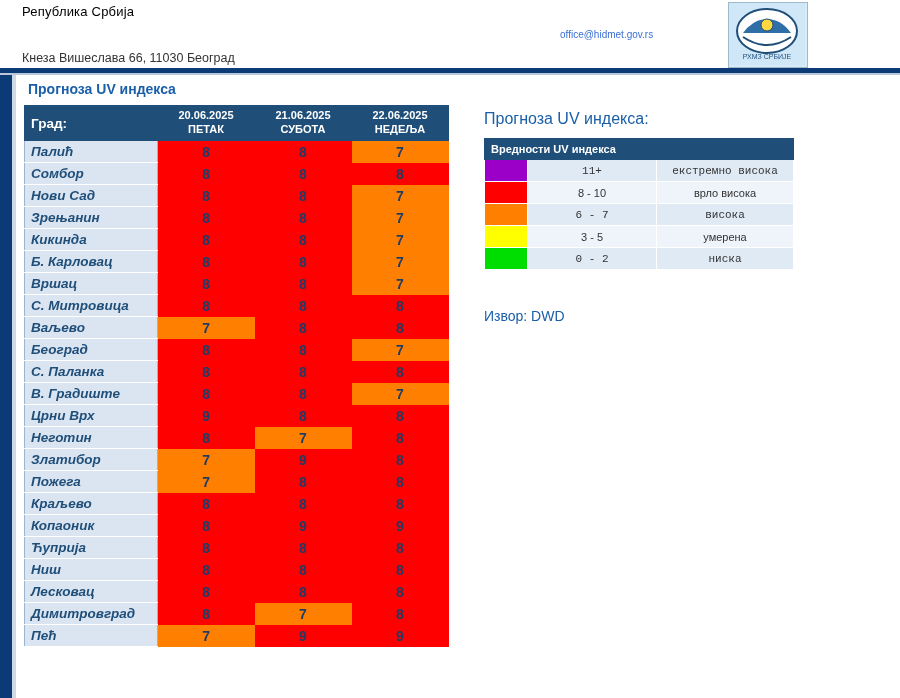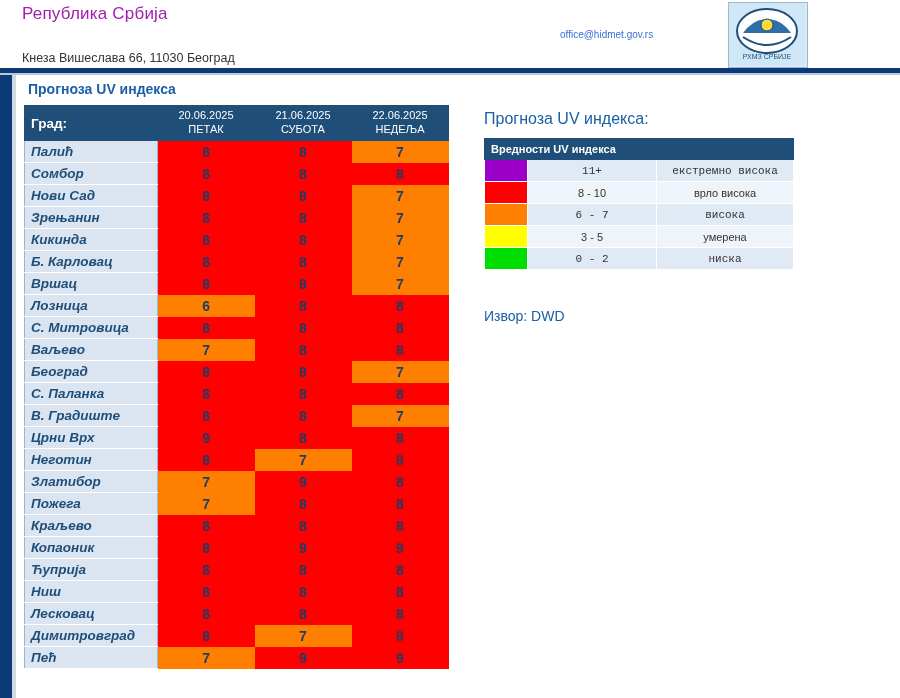--- a/index.html
+++ b/index.html
@@ -20,22 +20,22 @@
   .header {
     position: absolute;
     left: 0; top: 0;
     width: 900px;
     height: 68px;
     background: #ffffff;
   }
   .hdr-country {
     position: absolute;
     left: 22px; top: 4px;
-    font-size: 17px;
-    color: #a21caf;
+    font-size: 13px;
+    color: #000000;
     letter-spacing: 0.2px;
   }
   .hdr-title {
     position: absolute;
     left: 20px; top: 20px;
     font-size: 25px;
     font-weight: bold;
     color: #0b3a77;
     letter-spacing: -0.2px;
   }
@@ -116,21 +116,21 @@
     padding: 4px 6px;
     border: 1px solid #1f4e79;
     height: 26px;
     vertical-align: middle;
   }
   .fc-table th.day-head {
     width: 92px;
     background: #1f4e79;
     color: #ffffff;
     font-size: 11px;
-    font-weight: normal;
+    font-weight: bold;
     text-align: center;
     padding: 2px 2px;
     border: 1px solid #1f4e79;
     line-height: 1.25;
   }
   .fc-table th.day-head .dow {
     display: block;
     font-size: 11px;
   }
   .fc-table td.city {
@@ -295,26 +295,20 @@
           <td class="val" style="background: rgb(255, 0, 0);">8</td>
           <td class="val" style="background: rgb(255, 128, 0);">7</td>
         </tr>
         <tr>
           <td class="city">Вршац</td>
           <td class="val" style="background: rgb(255, 0, 0);">8</td>
           <td class="val" style="background: rgb(255, 0, 0);">8</td>
           <td class="val" style="background: rgb(255, 128, 0);">7</td>
         </tr>
         <tr>
-          <td class="city">Лозница</td>
-          <td class="val" style="background: rgb(255, 128, 0);">6</td>
-          <td class="val" style="background: rgb(255, 0, 0);">8</td>
-          <td class="val" style="background: rgb(255, 0, 0);">8</td>
-        </tr>
-        <tr>
           <td class="city">С. Митровица</td>
           <td class="val" style="background: rgb(255, 0, 0);">8</td>
           <td class="val" style="background: rgb(255, 0, 0);">8</td>
           <td class="val" style="background: rgb(255, 0, 0);">8</td>
         </tr>
         <tr>
           <td class="city">Ваљево</td>
           <td class="val" style="background: rgb(255, 128, 0);">7</td>
           <td class="val" style="background: rgb(255, 0, 0);">8</td>
           <td class="val" style="background: rgb(255, 0, 0);">8</td>

